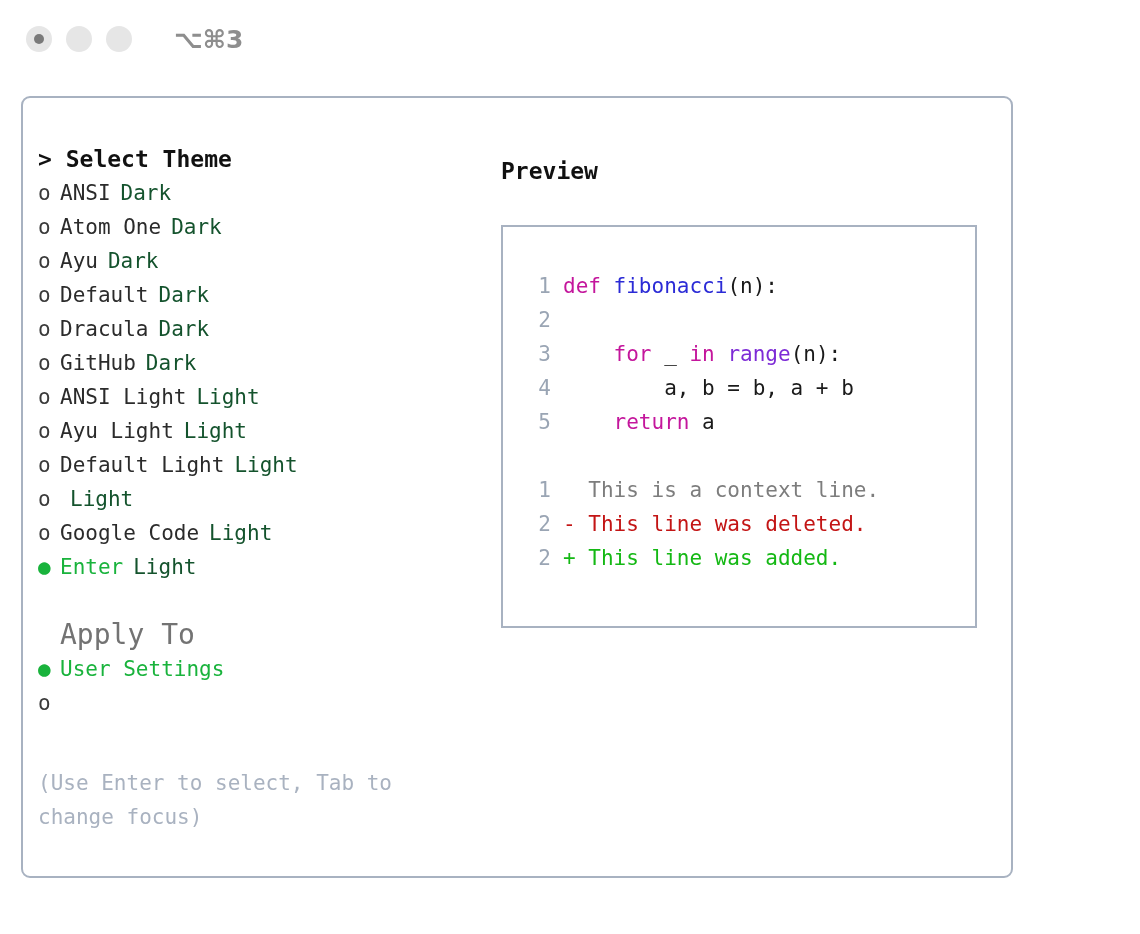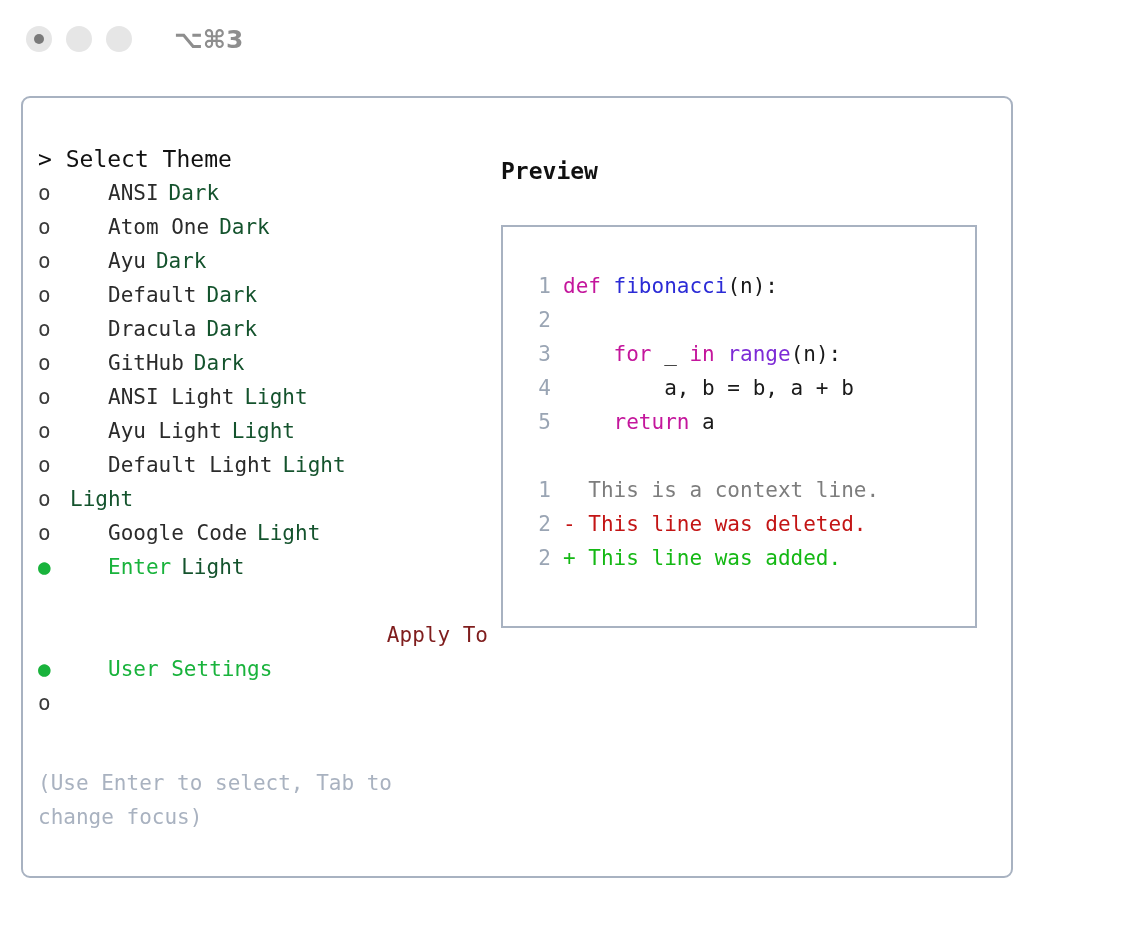--- a/index.html
+++ b/index.html
@@ -87,21 +87,21 @@
   
   .left-col {
     position: absolute;
     left: 15px;
     top: 44px;
     width: 450px;
   }
 
   .section-head {
     font-size: 23px;
-    font-weight: normal;
+    font-weight: bold;
     color: #111111;
     line-height: 34px;
     white-space: pre;
   }
 
   .opt-list {
     margin-top: 0px;
   }
   .opt {
     display: flex;
@@ -117,39 +117,37 @@
     font-size: 21px;
     color: #3a3a3a;
     line-height: 34px;
   }
   .bullet.on {
     color: #19b33c;
   }
   .opt-label {
     color: #2b2b2b;
     font-size: 21px;
-    margin-left: 48px;
   }
   .opt.selected .opt-label {
     color: #19b33c;
   }
   .opt-tag {
     color: #14532d;
     font-size: 21px;
     margin-left: 10px;
   }
 
   .apply-head {
     margin-top: 34px;
     padding-left: 22px;
-    font-size: 21px;
-    color: #7f1d1d;
-    line-height: 34px;
-    white-space: pre;
-    text-align: right;
+    font-size: 28px;
+    color: #737373;
+    line-height: 34px;
+    white-space: pre;
   }
 
   .hint {
     margin-top: 46px;
     font-size: 21px;
     color: #a9b2c0;
     line-height: 34px;
     width: 410px;
   }
 

